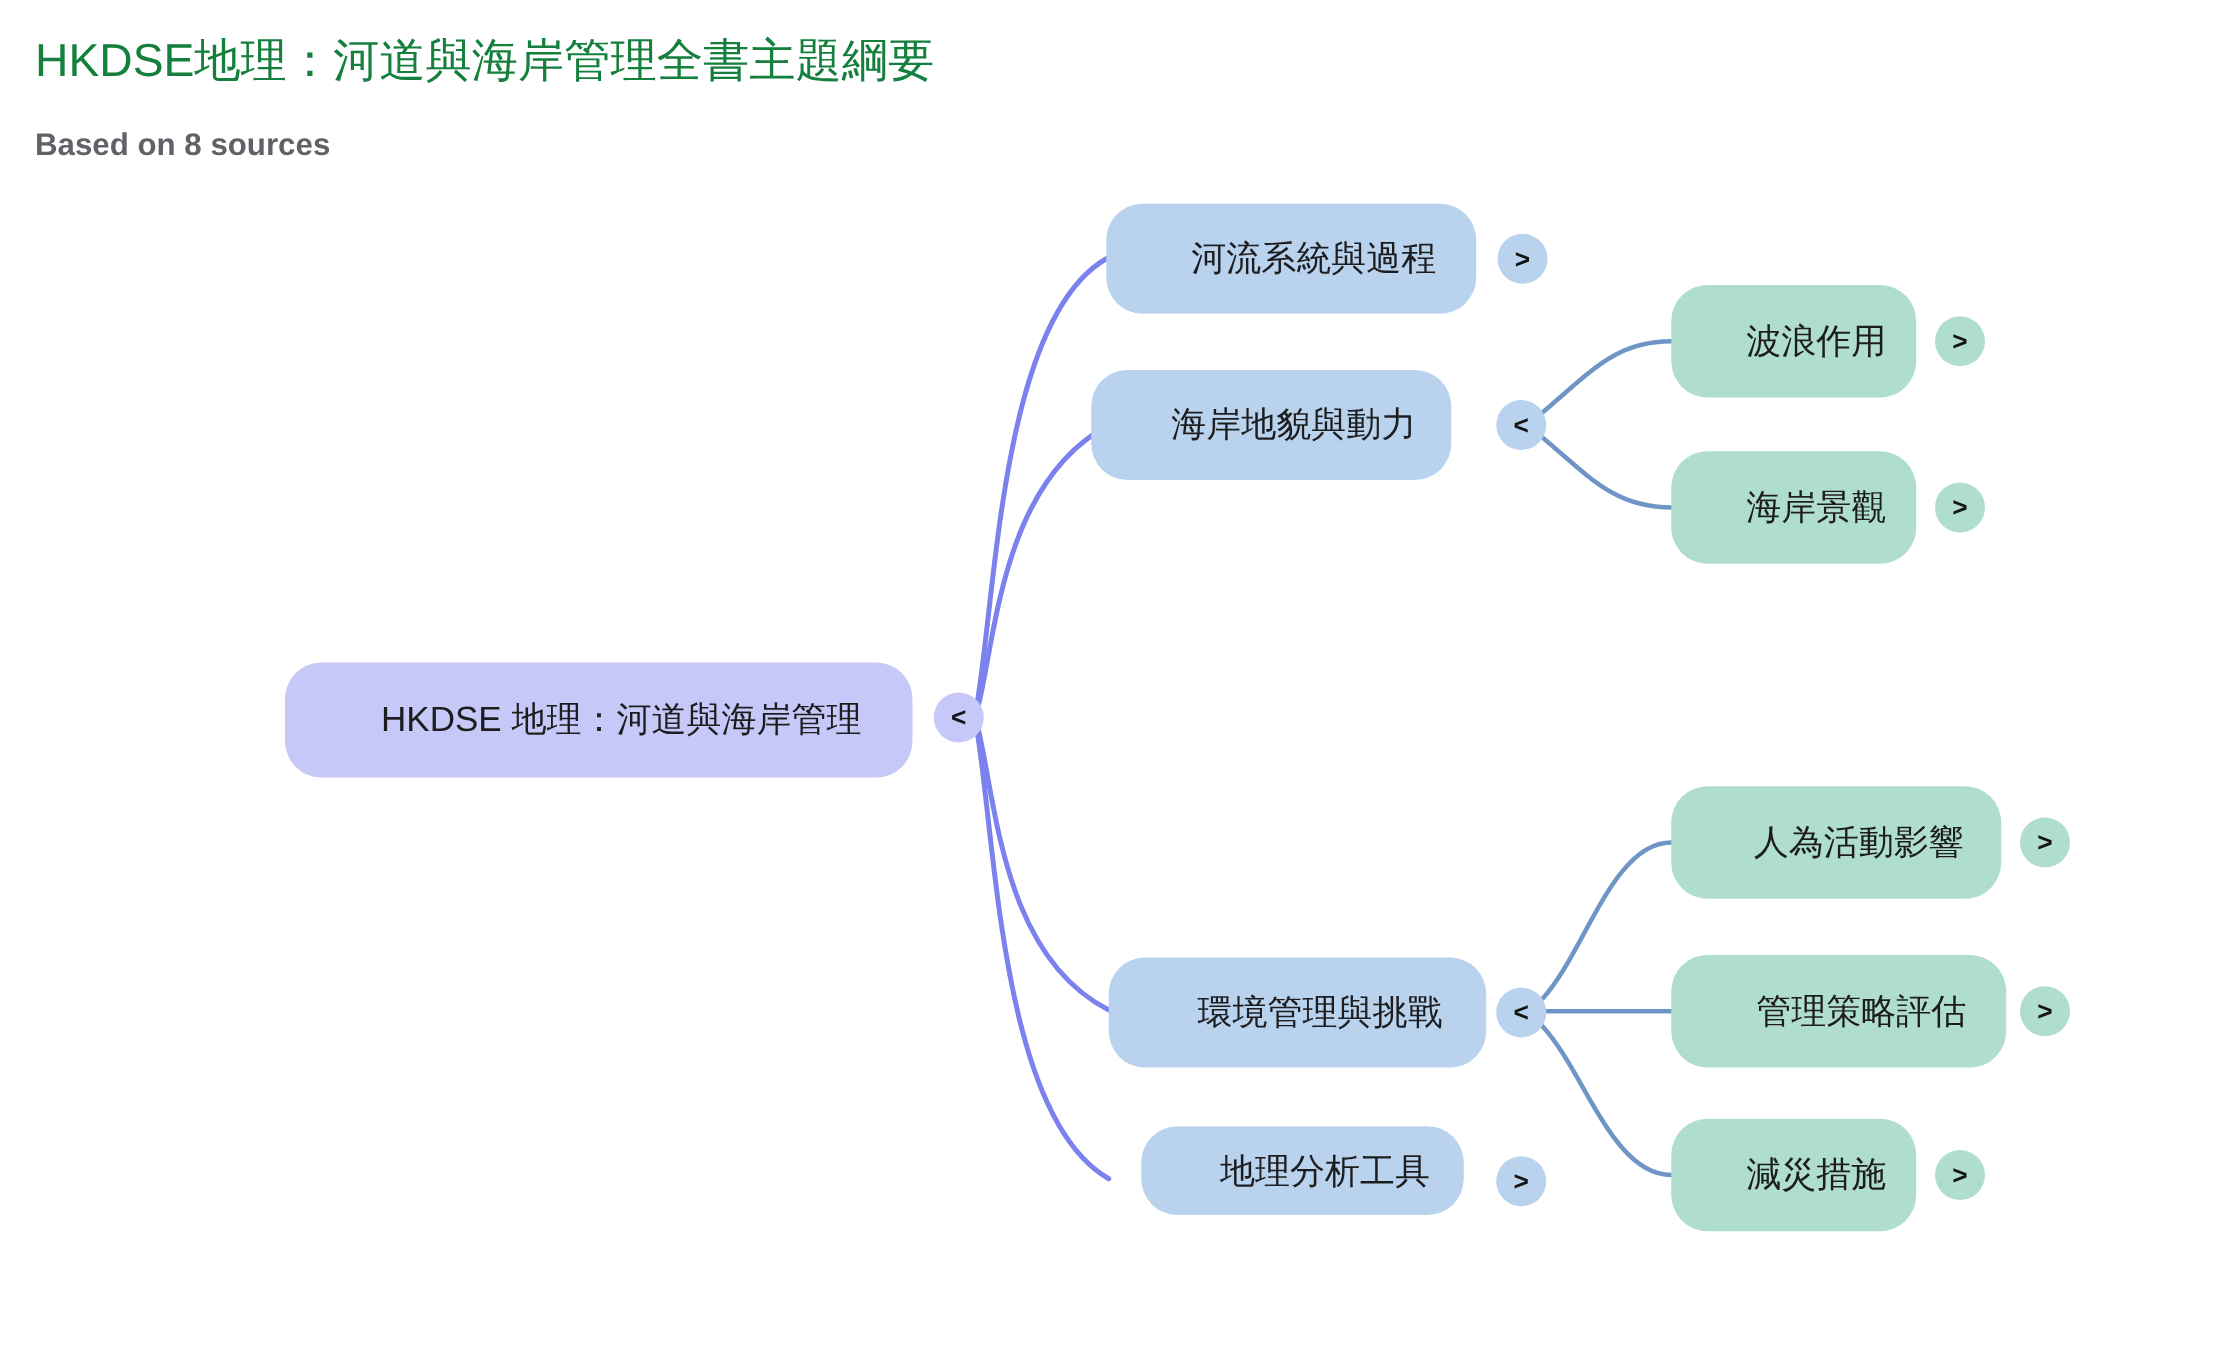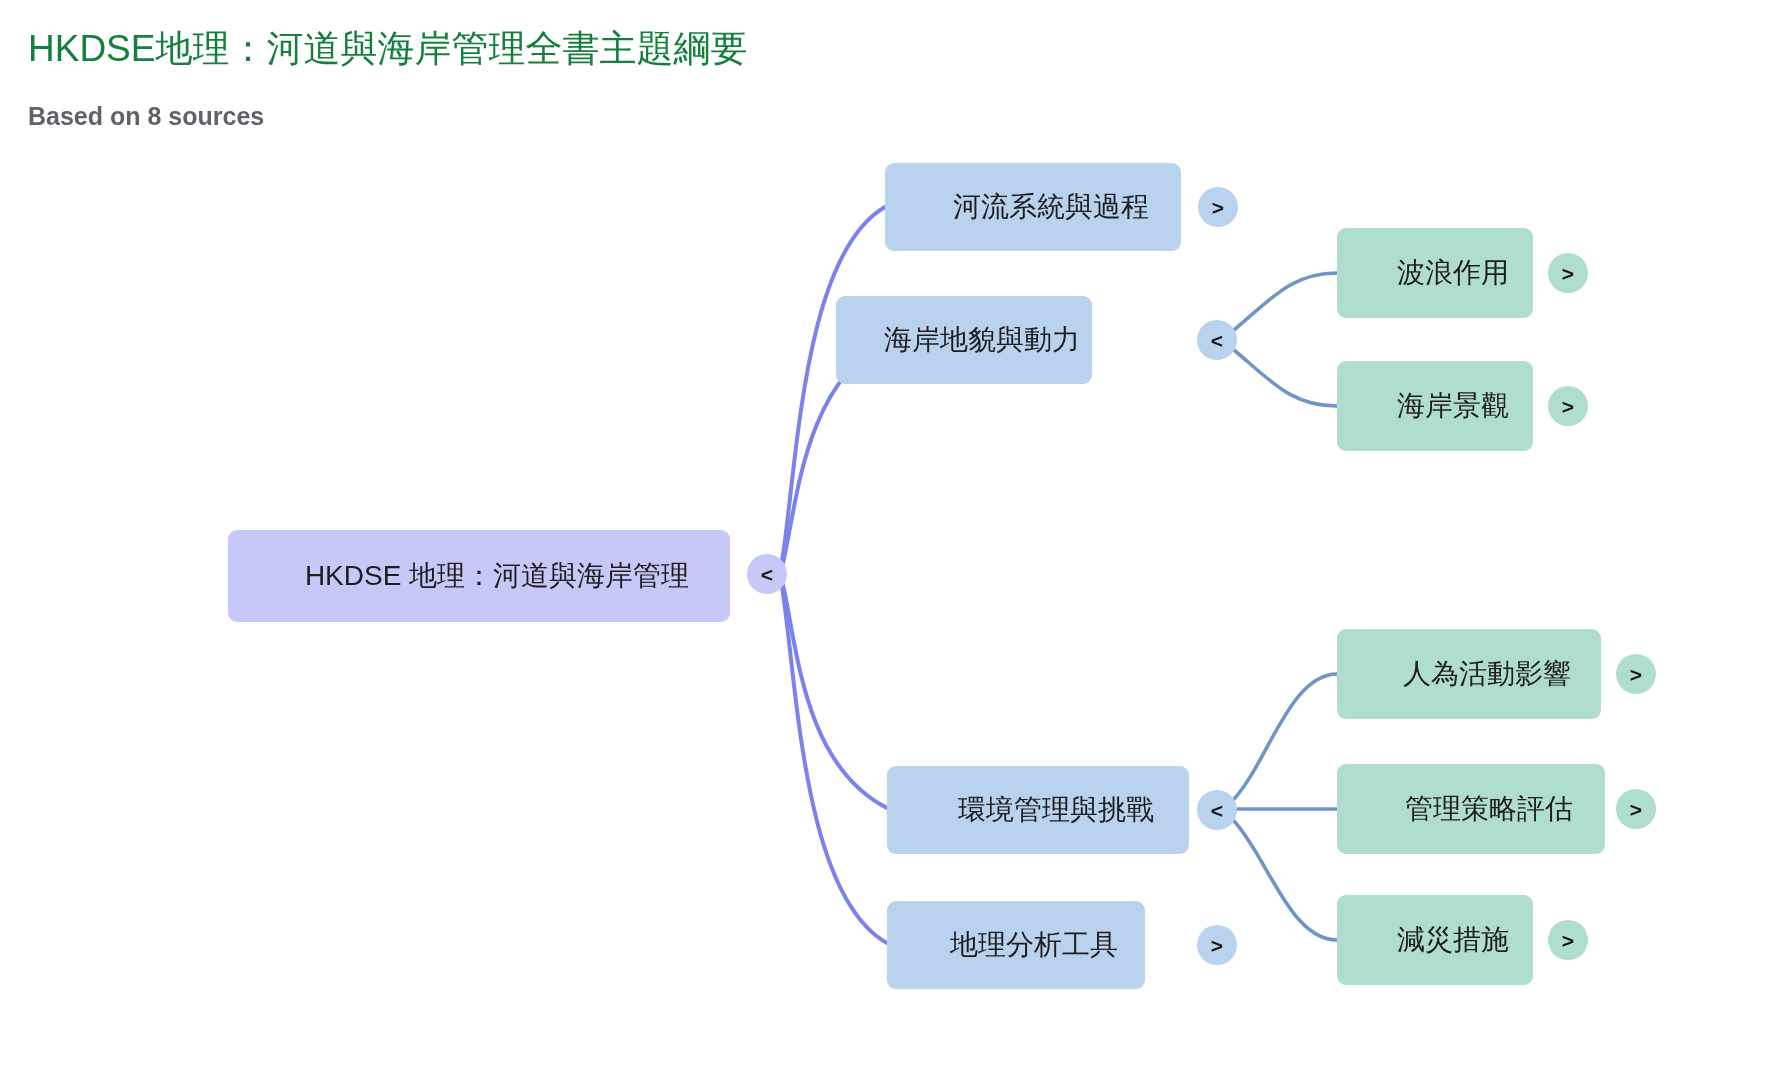--- a/index.html
+++ b/index.html
@@ -3,21 +3,21 @@
 <meta charset="utf-8">
 <style>
   html,body{margin:0;padding:0;background:#ffffff;}
   body{font-family:"Liberation Sans", sans-serif;}
   .canvas{position:relative;width:1782px;height:1076px;background:#ffffff;overflow:hidden;}
   .page-title{position:absolute;left:28px;top:24px;margin:0;font-size:37px;font-weight:500;color:#15803d;letter-spacing:0;}
   .page-subtitle{position:absolute;left:28px;top:102px;font-size:25px;font-weight:700;color:#5f6368;}
   .edges{position:absolute;left:0;top:0;width:1782px;height:1076px;pointer-events:none;}
   .edge-purple{stroke:#7b82ee;stroke-width:4;fill:none;stroke-linecap:round;}
   .edge-steel{stroke:#6e95c5;stroke-width:3.6;fill:none;stroke-linecap:round;}
-  .node{position:absolute;border-radius:9px;display:flex;align-items:center;justify-content:center;
+  .node{position:absolute;border-radius:29px;display:flex;align-items:center;justify-content:center;
         font-size:28px;font-weight:500;color:#1d1d1f;white-space:nowrap;box-sizing:border-box;padding-left:36px;}
   .toggle{position:absolute;width:40px;height:40px;border-radius:50%;border:none;margin:0;padding:0;
           display:flex;align-items:center;justify-content:center;font-family:"Liberation Sans",sans-serif;
           font-size:21px;font-weight:700;color:#141414;cursor:pointer;line-height:1;}
   .lavender{background:#c6c8f8;}
   .blue{background:#b9d2ed;}
   .green{background:#afddce;}
 </style>
 </head>
 <body>
@@ -42,31 +42,31 @@
   <div class="node lavender" style="left:228px;top:530px;width:502px;height:92px;">
     <span>HKDSE 地理：河道與海岸管理</span>
   </div>
   <button class="toggle lavender" style="left:747px;top:554px;">&lt;</button>
 
   <div class="node blue" style="left:885px;top:163px;width:296px;height:88px;">
     <span>河流系統與過程</span>
   </div>
   <button class="toggle blue" style="left:1198px;top:187px;">&gt;</button>
 
-  <div class="node blue" style="left:836px;top:296px;width:256px;height:88px;">
+  <div class="node blue" style="left:873px;top:296px;width:288px;height:88px;">
     <span>海岸地貌與動力</span>
   </div>
   <button class="toggle blue" style="left:1197px;top:320px;">&lt;</button>
 
   <div class="node blue" style="left:887px;top:766px;width:302px;height:88px;">
     <span>環境管理與挑戰</span>
   </div>
   <button class="toggle blue" style="left:1197px;top:790px;">&lt;</button>
 
-  <div class="node blue" style="left:887px;top:901px;width:258px;height:88px;">
+  <div class="node blue" style="left:913px;top:901px;width:258px;height:71px;">
     <span>地理分析工具</span>
   </div>
   <button class="toggle blue" style="left:1197px;top:925px;">&gt;</button>
 
   <div class="node green" style="left:1337px;top:228px;width:196px;height:90px;">
     <span>波浪作用</span>
   </div>
   <button class="toggle green" style="left:1548px;top:253px;">&gt;</button>
 
   <div class="node green" style="left:1337px;top:361px;width:196px;height:90px;">

